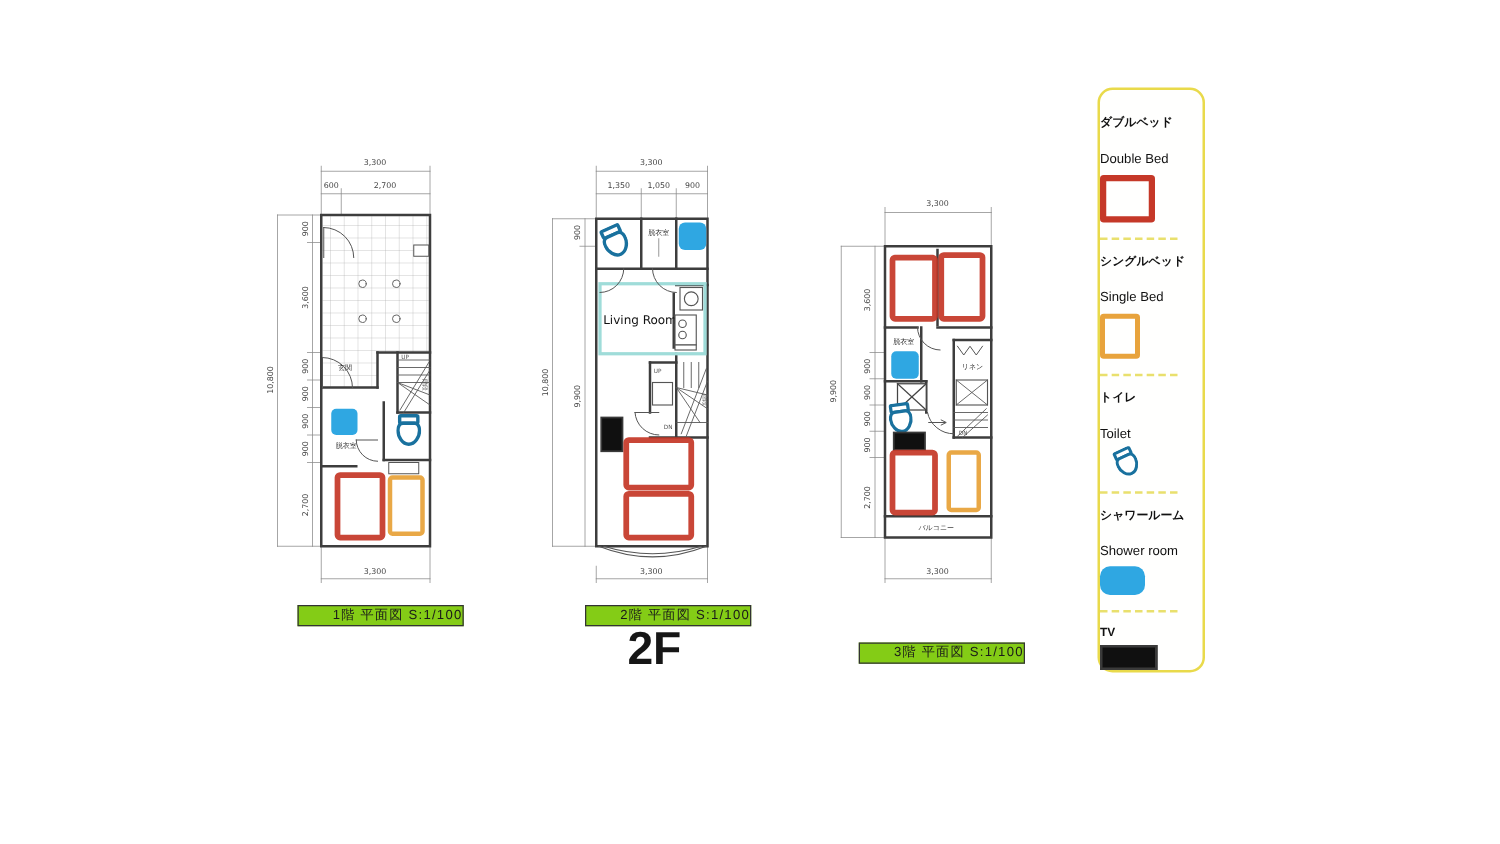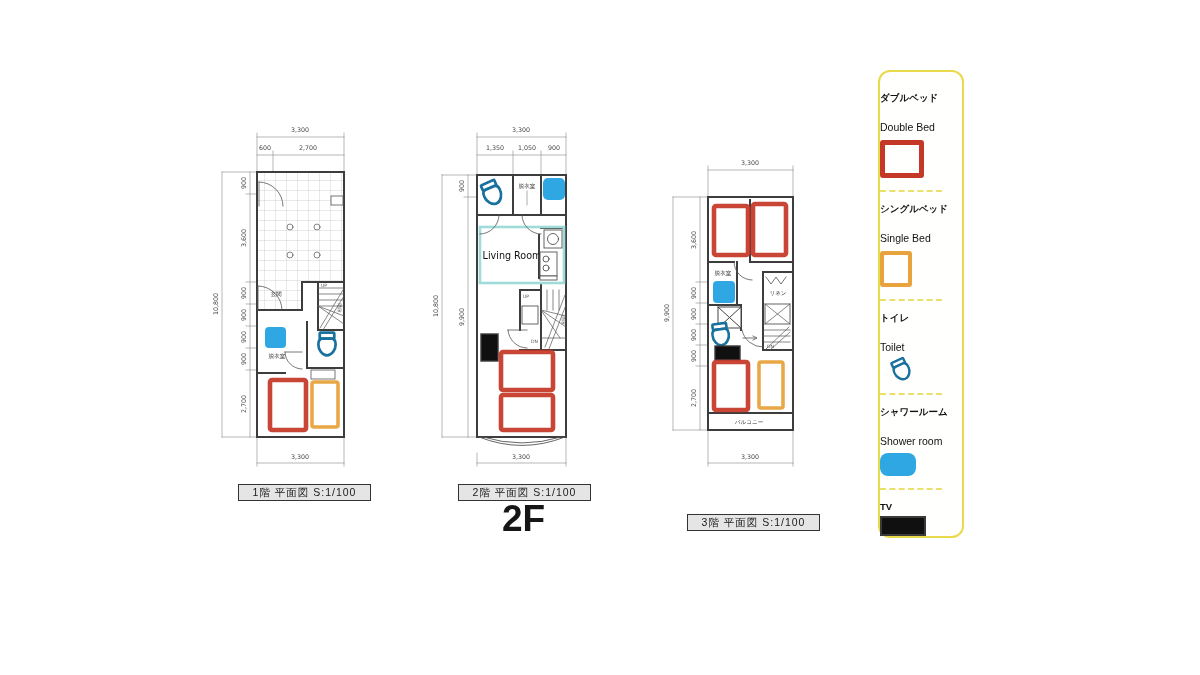--- a/index.html
+++ b/index.html
@@ -3,22 +3,22 @@
 <meta charset="utf-8">
 <style>
   html,body{margin:0;padding:0;background:#fff;}
   .canvas{position:relative;width:1200px;height:675px;background:#ffffff;overflow:hidden;
           font-family:"Liberation Sans","DejaVu Sans",sans-serif;color:#1a1a1a;}
   svg text{font-family:"DejaVu Sans","Liberation Sans",sans-serif;}
   .dimtxt{font-size:6.3px;fill:#444;}
   .roomtxt{font-size:5.6px;fill:#333;}
   .tinytxt{font-size:4.6px;fill:#555;}
   .livingtxt{font-size:9.6px;fill:#111;}
-  .caption{position:absolute;height:15px;border:1px solid #333;background:#e5e5e5;
-           font-size:10.5px;letter-spacing:1px;text-align:center;line-height:15px;}
+  .caption{position:absolute;height:15px;border:1px solid #333;background:#84cc16;
+           font-size:10.5px;letter-spacing:1px;text-align:right;line-height:15px;}
   .biglabel{position:absolute;width:131px;text-align:center;font-size:37px;font-weight:bold;color:#161616;}
   .legend{position:absolute;left:878px;top:70px;width:86px;height:468px;border:2px solid #e9da4b;
           border-radius:12px;background:#fffffe;display:flex;flex-direction:column;align-items:flex-start;
           padding-top:20px;box-sizing:border-box;}
   .leg-jp{font-size:9.5px;font-weight:bold;color:#111;white-space:nowrap;}
   .leg-en{font-size:10.5px;color:#111;margin-top:16px;white-space:nowrap;}
   .leg-sep{width:62px;border-top:2px dashed #e9e06d;margin:12px 0 11px 0;}
   .icon-double{width:34px;height:44px;border:5px solid #c53828;border-radius:3px;margin-top:7px;}
   .icon-single{width:24px;height:44px;border:4px solid #e8a33c;border-radius:3px;margin-top:7px;}
   .icon-shower{width:36px;height:36px;border-radius:8px;background:#2fa7e2;margin-top:6px;}
@@ -327,21 +327,21 @@
     <rect x="714" y="362" width="34" height="48" rx="2" fill="none" stroke="#c53828" stroke-width="4.6" opacity="0.93"></rect>
     <rect x="759" y="362" width="24" height="46" rx="2" fill="none" stroke="#e8a33c" stroke-width="3.6" opacity="0.95"></rect>
 
     <text class="roomtxt" x="749" y="424" text-anchor="middle">バルコニー</text>
   </g>
 </svg>
 
 
 <div class="caption" style="left:238px;top:484px;width:131px;">1階 平面図 S:1/100</div>
 
-<div class="caption" style="left:458px;top:484px;width:131px;">2階 平面図 S:1/100</div>
+<div class="caption" style="left:468px;top:484px;width:131px;">2階 平面図 S:1/100</div>
 <div class="biglabel" style="left:458px;top:498px;">2F</div>
 
 <div class="caption" style="left:687px;top:484px;width:131px;margin-top:30px;">3階 平面図 S:1/100</div>
 
 
 <div class="legend">
   <div class="leg-jp">ダブルベッド</div>
   <div class="leg-en">Double Bed</div>
   <div class="icon-double"></div>
   <div class="leg-sep"></div>

